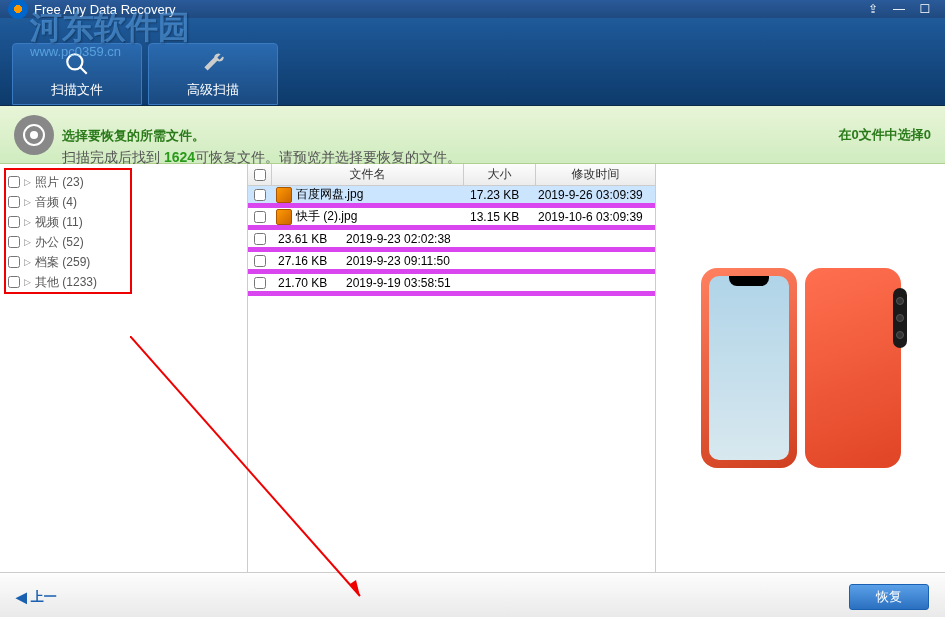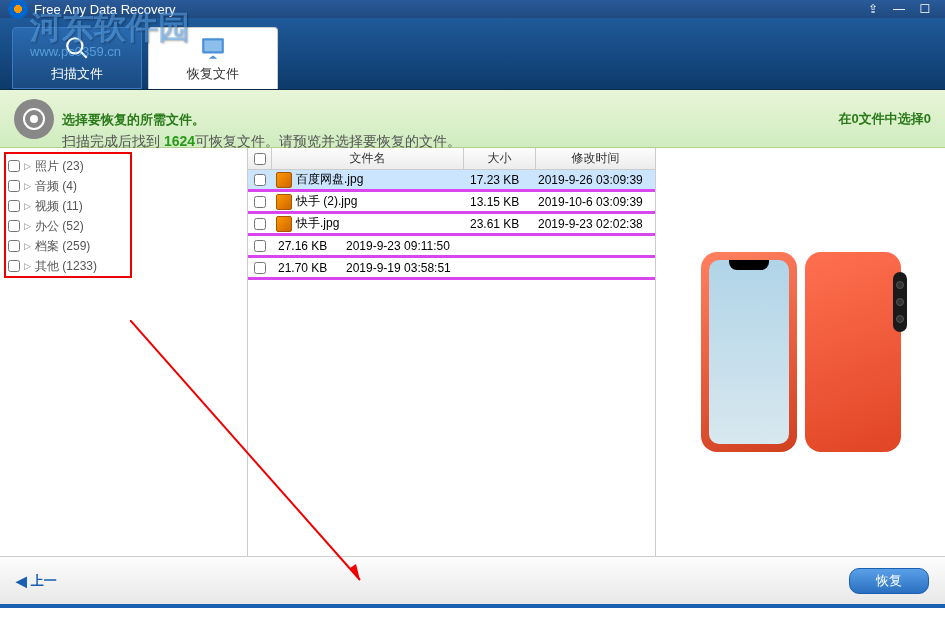--- a/index.html
+++ b/index.html
@@ -7,21 +7,21 @@
     
     .titlebar { height: 18px; background: linear-gradient(#2a5a99, #1f4a80); color: #fff; display: flex; align-items: center; padding: 0 8px; font-size: 13px; }
     .titlebar-logo { width: 20px; height: 20px; margin-right: 6px; background: radial-gradient(circle, #f90 30%, #06c 30%); border-radius: 50%; }
     .titlebar-controls { margin-left: auto; display: flex; gap: 2px; }
     .titlebar-btn { width: 24px; height: 20px; display: flex; align-items: center; justify-content: center; cursor: pointer; color: #fff; font-size: 12px; }
     
     .watermark { position: absolute; top: 6px; left: 30px; z-index: 100; pointer-events: none; }
     .watermark-text { font-size: 32px; font-weight: bold; color: rgba(100,180,255,.5); text-shadow: 1px 1px 2px rgba(0,0,0,.3); }
     .watermark-url { font-size: 13px; color: rgba(120,200,255,.6); margin-top: -6px; }
     
-    .toolbar { height: 72px; background: linear-gradient(#1f5a9a, #0d3a6b); display: flex; align-items: flex-end; padding-left: 12px; border-bottom: 1px solid #0a2a4a; }
+    .toolbar { height: 88px; background: linear-gradient(#1f5a9a, #0d3a6b); display: flex; align-items: flex-end; padding-left: 12px; border-bottom: 1px solid #0a2a4a; }
     .tab { width: 130px; height: 62px; display: flex; flex-direction: column; align-items: center; justify-content: center; gap: 3px; color: #fff; font-size: 13px; cursor: pointer; border-radius: 4px 4px 0 0; margin-right: 6px; }
     .tab.inactive { background: linear-gradient(#2a6ab0, #1a4a80); border: 1px solid #3a7ac0; }
     .tab.active { background: #fff; color: #333; border: 1px solid #ccc; border-bottom: none; }
     .tab-icon { width: 28px; height: 28px; display: flex; align-items: center; justify-content: center; }
     .tab-icon svg { width: 26px; height: 26px; }
     
     .info-bar { height: 58px; background: linear-gradient(#e8f5d8, #d0ecc0); display: flex; align-items: center; padding: 0 14px; border-bottom: 1px solid #b0d090; }
     .info-icon { width: 40px; height: 40px; margin-right: 8px; background: #888; border-radius: 50%; display: flex; align-items: center; justify-content: center; }
     .info-icon svg { width: 24px; height: 24px; fill: #fff; }
     .info-text { flex: 1; }
@@ -41,42 +41,42 @@
     
     .file-area { flex: 1; display: flex; }
     .file-list { width: 408px; border-right: 1px solid #ccc; display: flex; flex-direction: column; }
     .file-header { display: flex; height: 22px; background: linear-gradient(#fdfdfd, #ececec); border-bottom: 1px solid #ccc; font-size: 12px; color: #333; }
     .fh-check { width: 24px; border-right: 1px solid #ccc; display: flex; align-items: center; justify-content: center; }
     .fh-check input { width: 12px; height: 12px; }
     .fh-name { width: 192px; border-right: 1px solid #ccc; display: flex; align-items: center; justify-content: center; }
     .fh-size { width: 72px; border-right: 1px solid #ccc; display: flex; align-items: center; justify-content: center; }
     .fh-date { flex: 1; display: flex; align-items: center; justify-content: center; }
     .file-body { flex: 1; overflow-y: auto; background: #fff; }
-    .file-row { display: flex; height: 22px; align-items: center; font-size: 12px; border-bottom: 3px solid #d946ef; }
+    .file-row { display: flex; height: 22px; align-items: center; font-size: 12px; border-bottom: 5px solid #d946ef; }
     .file-row.selected { background: #cce5ff; }
     .fc-check { width: 24px; display: flex; align-items: center; justify-content: center; }
     .fc-check input { width: 12px; height: 12px; }
     .fc-name { width: 192px; display: flex; align-items: center; gap: 4px; padding-left: 4px; }
     .fc-icon { width: 16px; height: 16px; background: linear-gradient(135deg, #f90, #c60); border: 1px solid #a50; border-radius: 2px; flex-shrink: 0; }
     .fc-size { width: 72px; text-align: left; padding-left: 6px; }
     .fc-date { flex: 1; text-align: left; padding-left: 2px; }
     
     .preview { flex: 1; display: flex; align-items: center; justify-content: center; gap: 8px; padding: 20px; }
     .phone { width: 96px; height: 200px; border-radius: 16px; position: relative; }
     .phone1 { background: linear-gradient(160deg, #ff8060, #d04020); }
     .phone2 { background: linear-gradient(160deg, #ff7050, #e04525); }
     .phone-screen1 { position: absolute; top: 8px; left: 8px; right: 8px; bottom: 8px; background: linear-gradient(180deg, #b0d4e8, #d8e8ef); border-radius: 10px; }
     .phone-notch { position: absolute; top: 8px; left: 50%; transform: translateX(-50%); width: 40px; height: 10px; background: #000; border-radius: 0 0 8px 8px; }
     .phone-cam { position: absolute; top: 20px; right: -6px; width: 14px; height: 60px; background: #1a1a1a; border-radius: 8px; display: flex; flex-direction: column; align-items: center; justify-content: space-around; padding: 4px 0; }
     .cam-dot { width: 8px; height: 8px; background: #333; border-radius: 50%; border: 1px solid #555; }
     
     .footer { height: 48px; background: linear-gradient(#fdfdfd, #e8e8e8); border-top: 1px solid #ccc; display: flex; align-items: center; padding: 0 16px; }
     .back-btn { display: flex; align-items: center; gap: 4px; font-size: 13px; color: #1a60b0; font-weight: bold; cursor: pointer; }
     .back-arrow { font-size: 14px; }
-    .recover-btn { margin-left: auto; width: 80px; height: 26px; background: linear-gradient(#5aa0e8, #2a70c0); color: #fff; border: 1px solid #1a60b0; border-radius: 10px; font-size: 13px; cursor: pointer; display: flex; align-items: center; justify-content: center; }
+    .recover-btn { margin-left: auto; width: 80px; height: 26px; background: linear-gradient(#5aa0e8, #2a70c0); color: #fff; border: 1px solid #1a60b0; border-radius: 3px; font-size: 13px; cursor: pointer; display: flex; align-items: center; justify-content: center; }
     .bottom-blue { height: 4px; background: #1a60b0; }
   </style>
 </head>
 <body>
 
 <div class="titlebar">
   <div class="titlebar-logo"></div>
   <span>Free Any Data Recovery</span>
   <div class="titlebar-controls">
     <div class="titlebar-btn">⇪</div>
@@ -93,29 +93,27 @@
 <div class="toolbar">
   <div class="tab inactive">
     <div class="tab-icon">
       <svg viewBox="0 0 24 24" fill="none" stroke="#fff" stroke-width="2">
           <circle cx="10" cy="10" r="7"></circle>
           <path d="M15 15l6 6"></path>
         </svg>
     </div>
     <span>扫描文件</span>
   </div>
-  <div class="tab active">
+  <div class="tab inactive">
     <div class="tab-icon">
-      <svg viewBox="0 0 24 24">
-          <rect x="2" y="3" width="20" height="14" fill="#4a90d8" rx="1"></rect>
-          <rect x="4" y="5" width="16" height="10" fill="#8cc0ea"></rect>
-          <path d="M12 19l-4 3h8z" fill="#4a90d8"></path>
+      <svg viewBox="0 0 24 24" fill="#ccc">
+          <path d="M22 6a4 4 0 01-6 3l-9 9-3-3 9-9a4 4 0 016-3l-3 3 2 2 3-3z"></path>
         </svg>
     </div>
-    <span>恢复文件</span>
+    <span>高级扫描</span>
   </div>
 </div>
 
 <div class="info-bar">
   <div class="info-icon">
     <svg viewBox="0 0 24 24">
         <circle cx="12" cy="12" r="10" fill="none" stroke="#fff" stroke-width="2"></circle>
         <circle cx="12" cy="12" r="4" fill="#fff"></circle>
       </svg>
   </div>
@@ -199,24 +197,20 @@
               <div class="fc-icon"></div>
               <span>快手 (2).jpg</span>
             </div>
     <div class="fc-size">13.15 KB</div>
     <div class="fc-date">2019-10-6 03:09:39</div>
           </div>
           <div class="file-row">
     <div class="fc-check">
               <input type="checkbox" style="">
             </div>
-    <div class="fc-name">
-              <div class="fc-icon"></div>
-              <span>快手.jpg</span>
-            </div>
     <div class="fc-size">23.61 KB</div>
     <div class="fc-date">2019-9-23 02:02:38</div>
           </div>
           <div class="file-row">
     <div class="fc-check">
               <input type="checkbox" style="">
             </div>
     <div class="fc-size">27.16 KB</div>
     <div class="fc-date">2019-9-23 09:11:50</div>
           </div>

